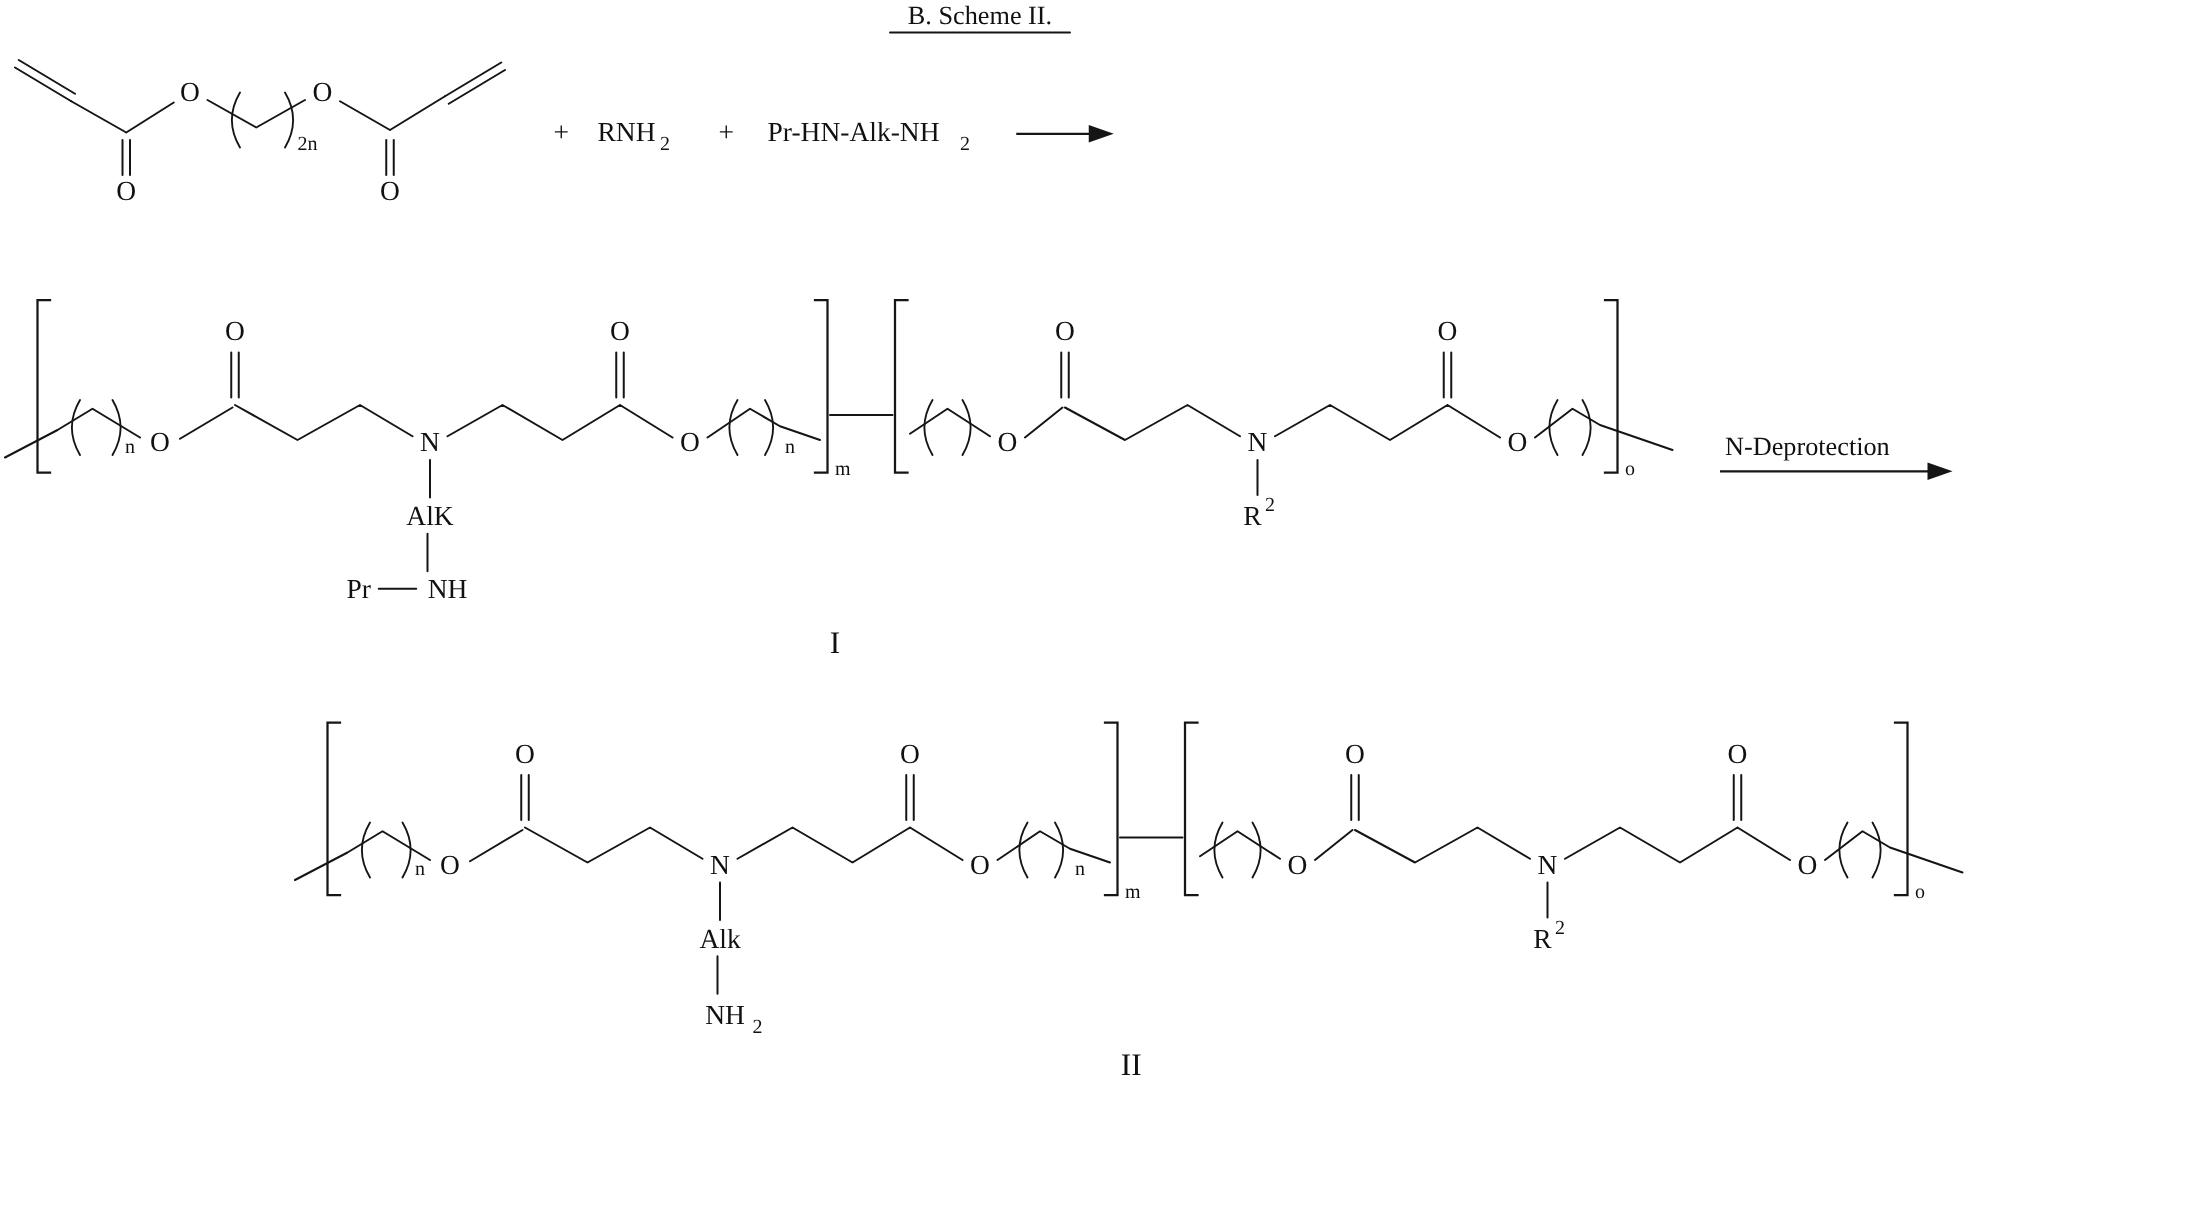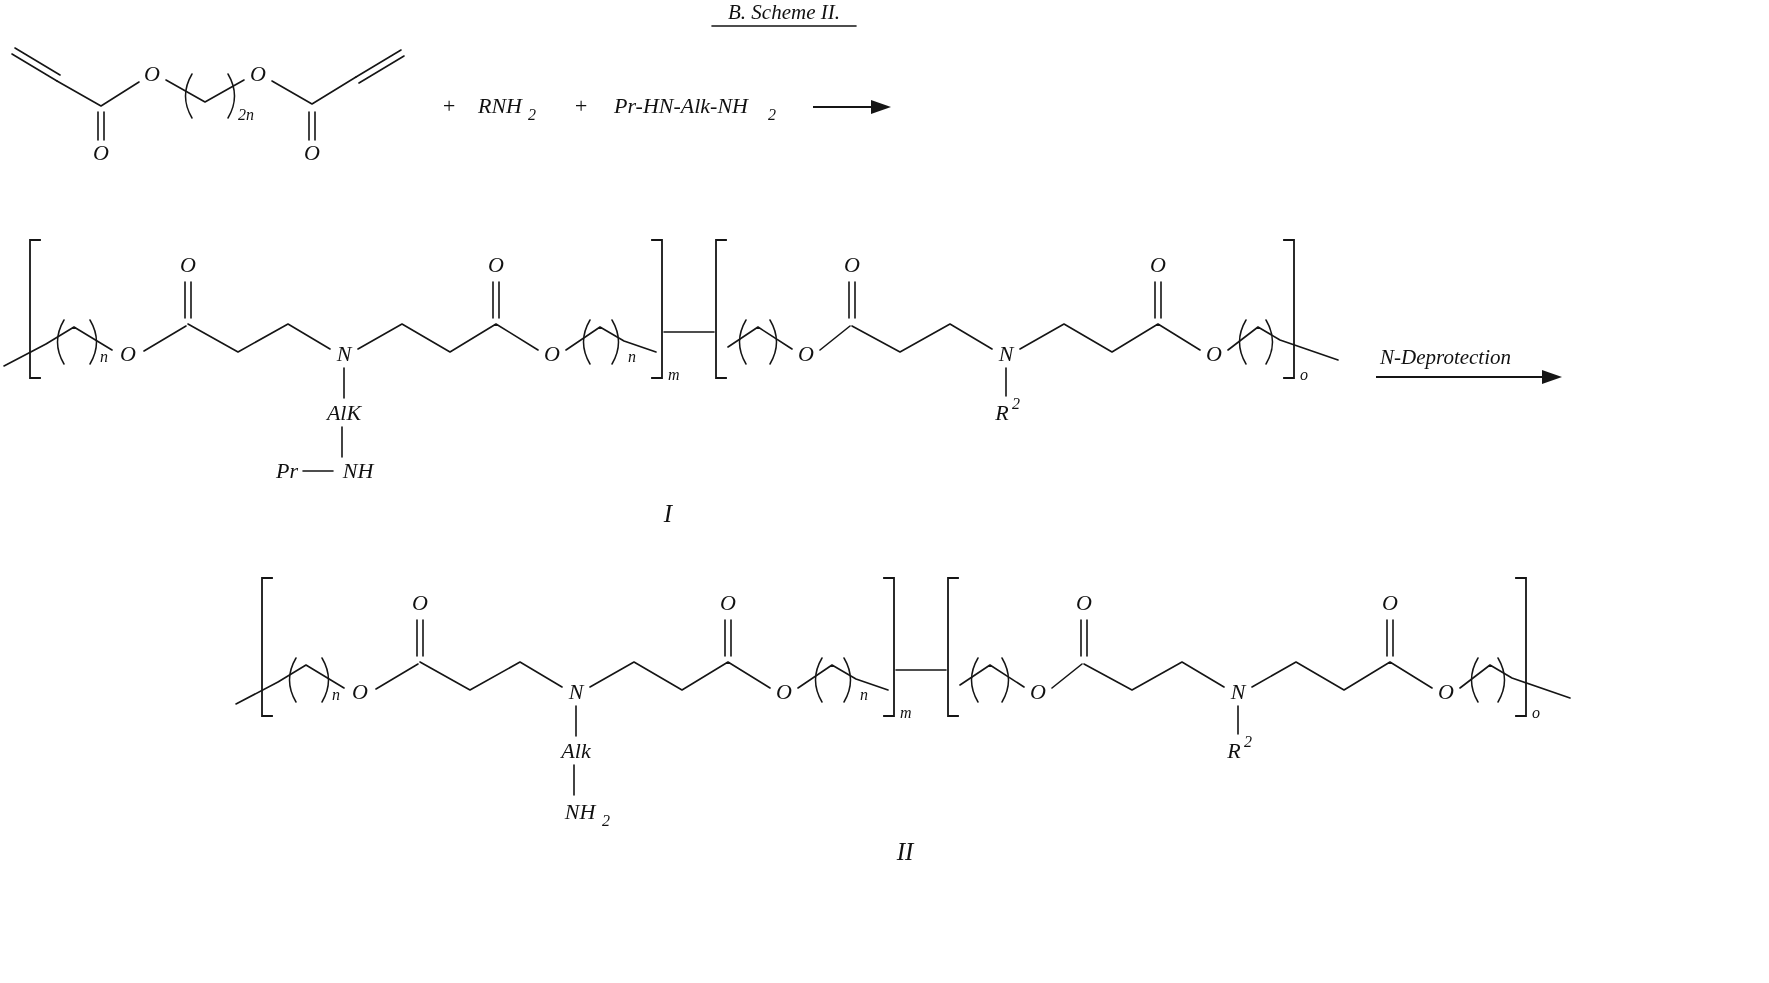--- a/index.html
+++ b/index.html
@@ -1,20 +1,20 @@
 <!DOCTYPE html>
 <html><head>
 <meta charset="utf-8">
 <style>
   html,body{
     margin:0;padding:0;background:#ffffff;
     font-family:"Liberation Serif",serif;
   }
   .page{
-    position:relative;width:1573px;height:983px;background:#ffffff;overflow:hidden;font-style:italic;
+    position:relative;width:1573px;height:983px;background:#ffffff;overflow:hidden;
   }
   svg{display:block}
   .bond{stroke:#151515;stroke-width:1.6;fill:none;stroke-linecap:round;stroke-linejoin:round}
   .bracket{stroke:#151515;stroke-width:1.8;fill:none;stroke-linecap:square}
   .paren{stroke:#151515;stroke-width:1.5;fill:none;stroke-linecap:round}
   .arrowline{stroke:#151515;stroke-width:1.8;fill:none}
   .arrowhead{fill:#151515;stroke:none}
   text{fill:#111;font-family:"Liberation Serif",serif}
   .atom{font-size:22px}
   .sub{font-size:16px}

